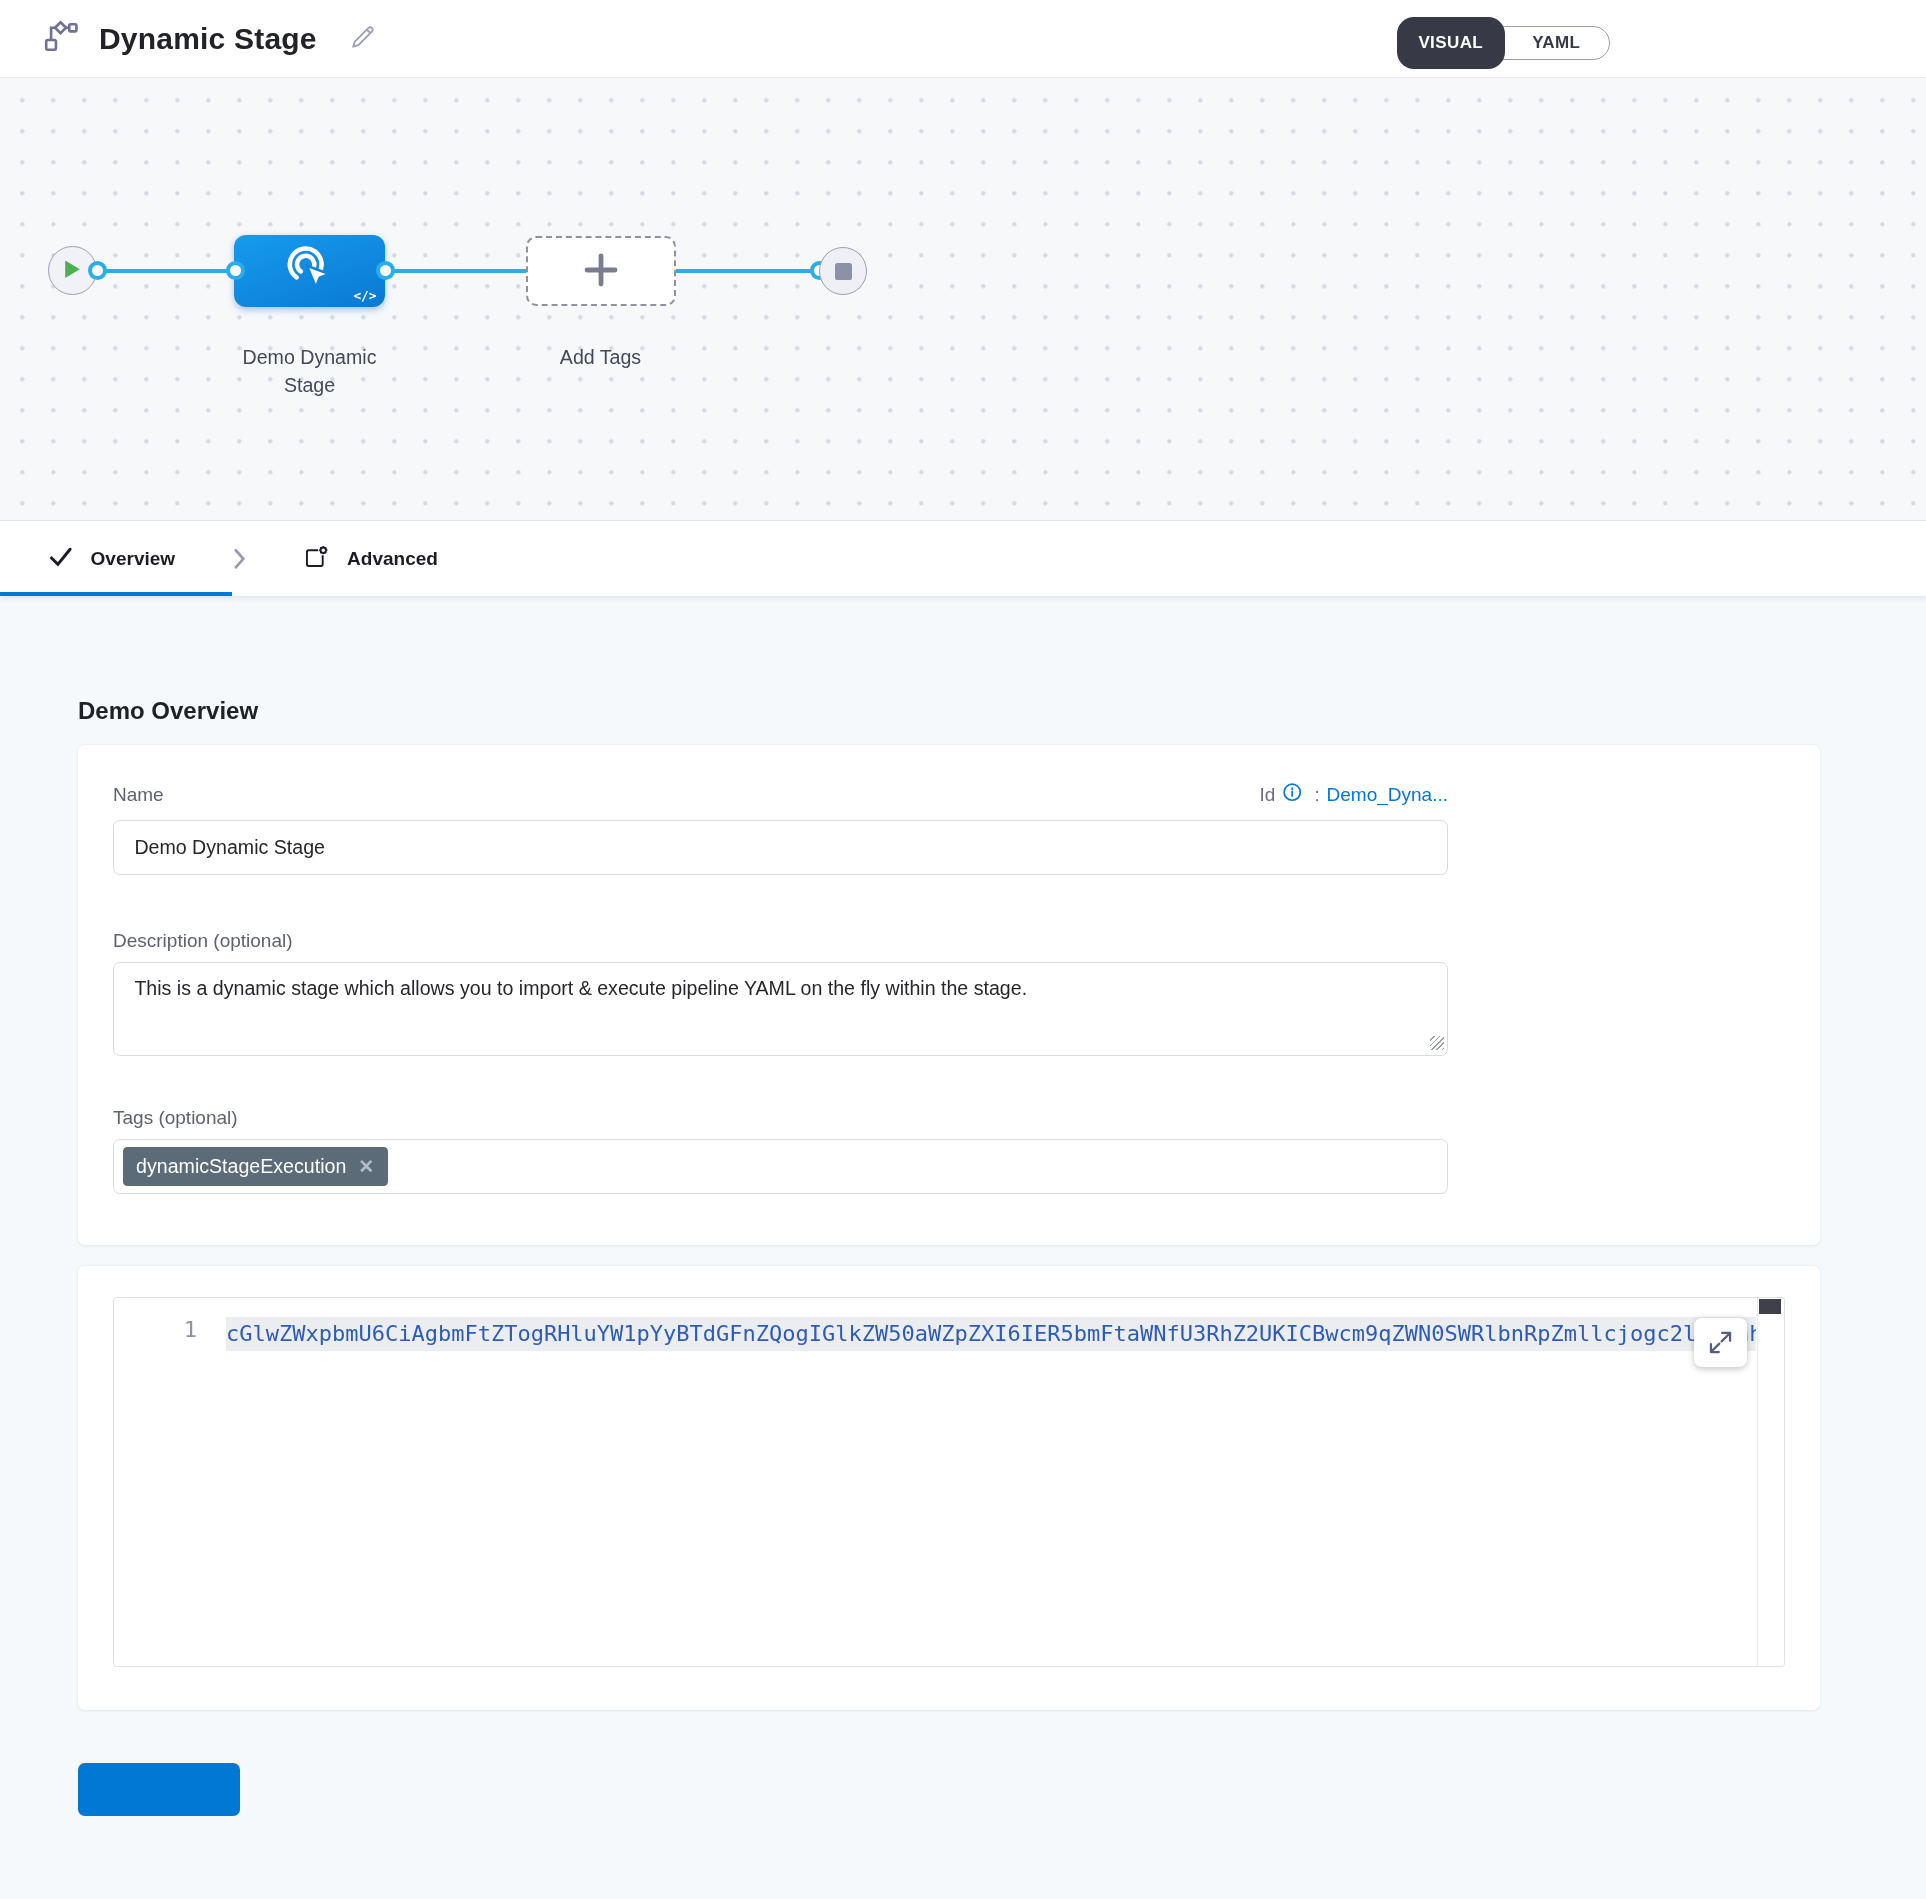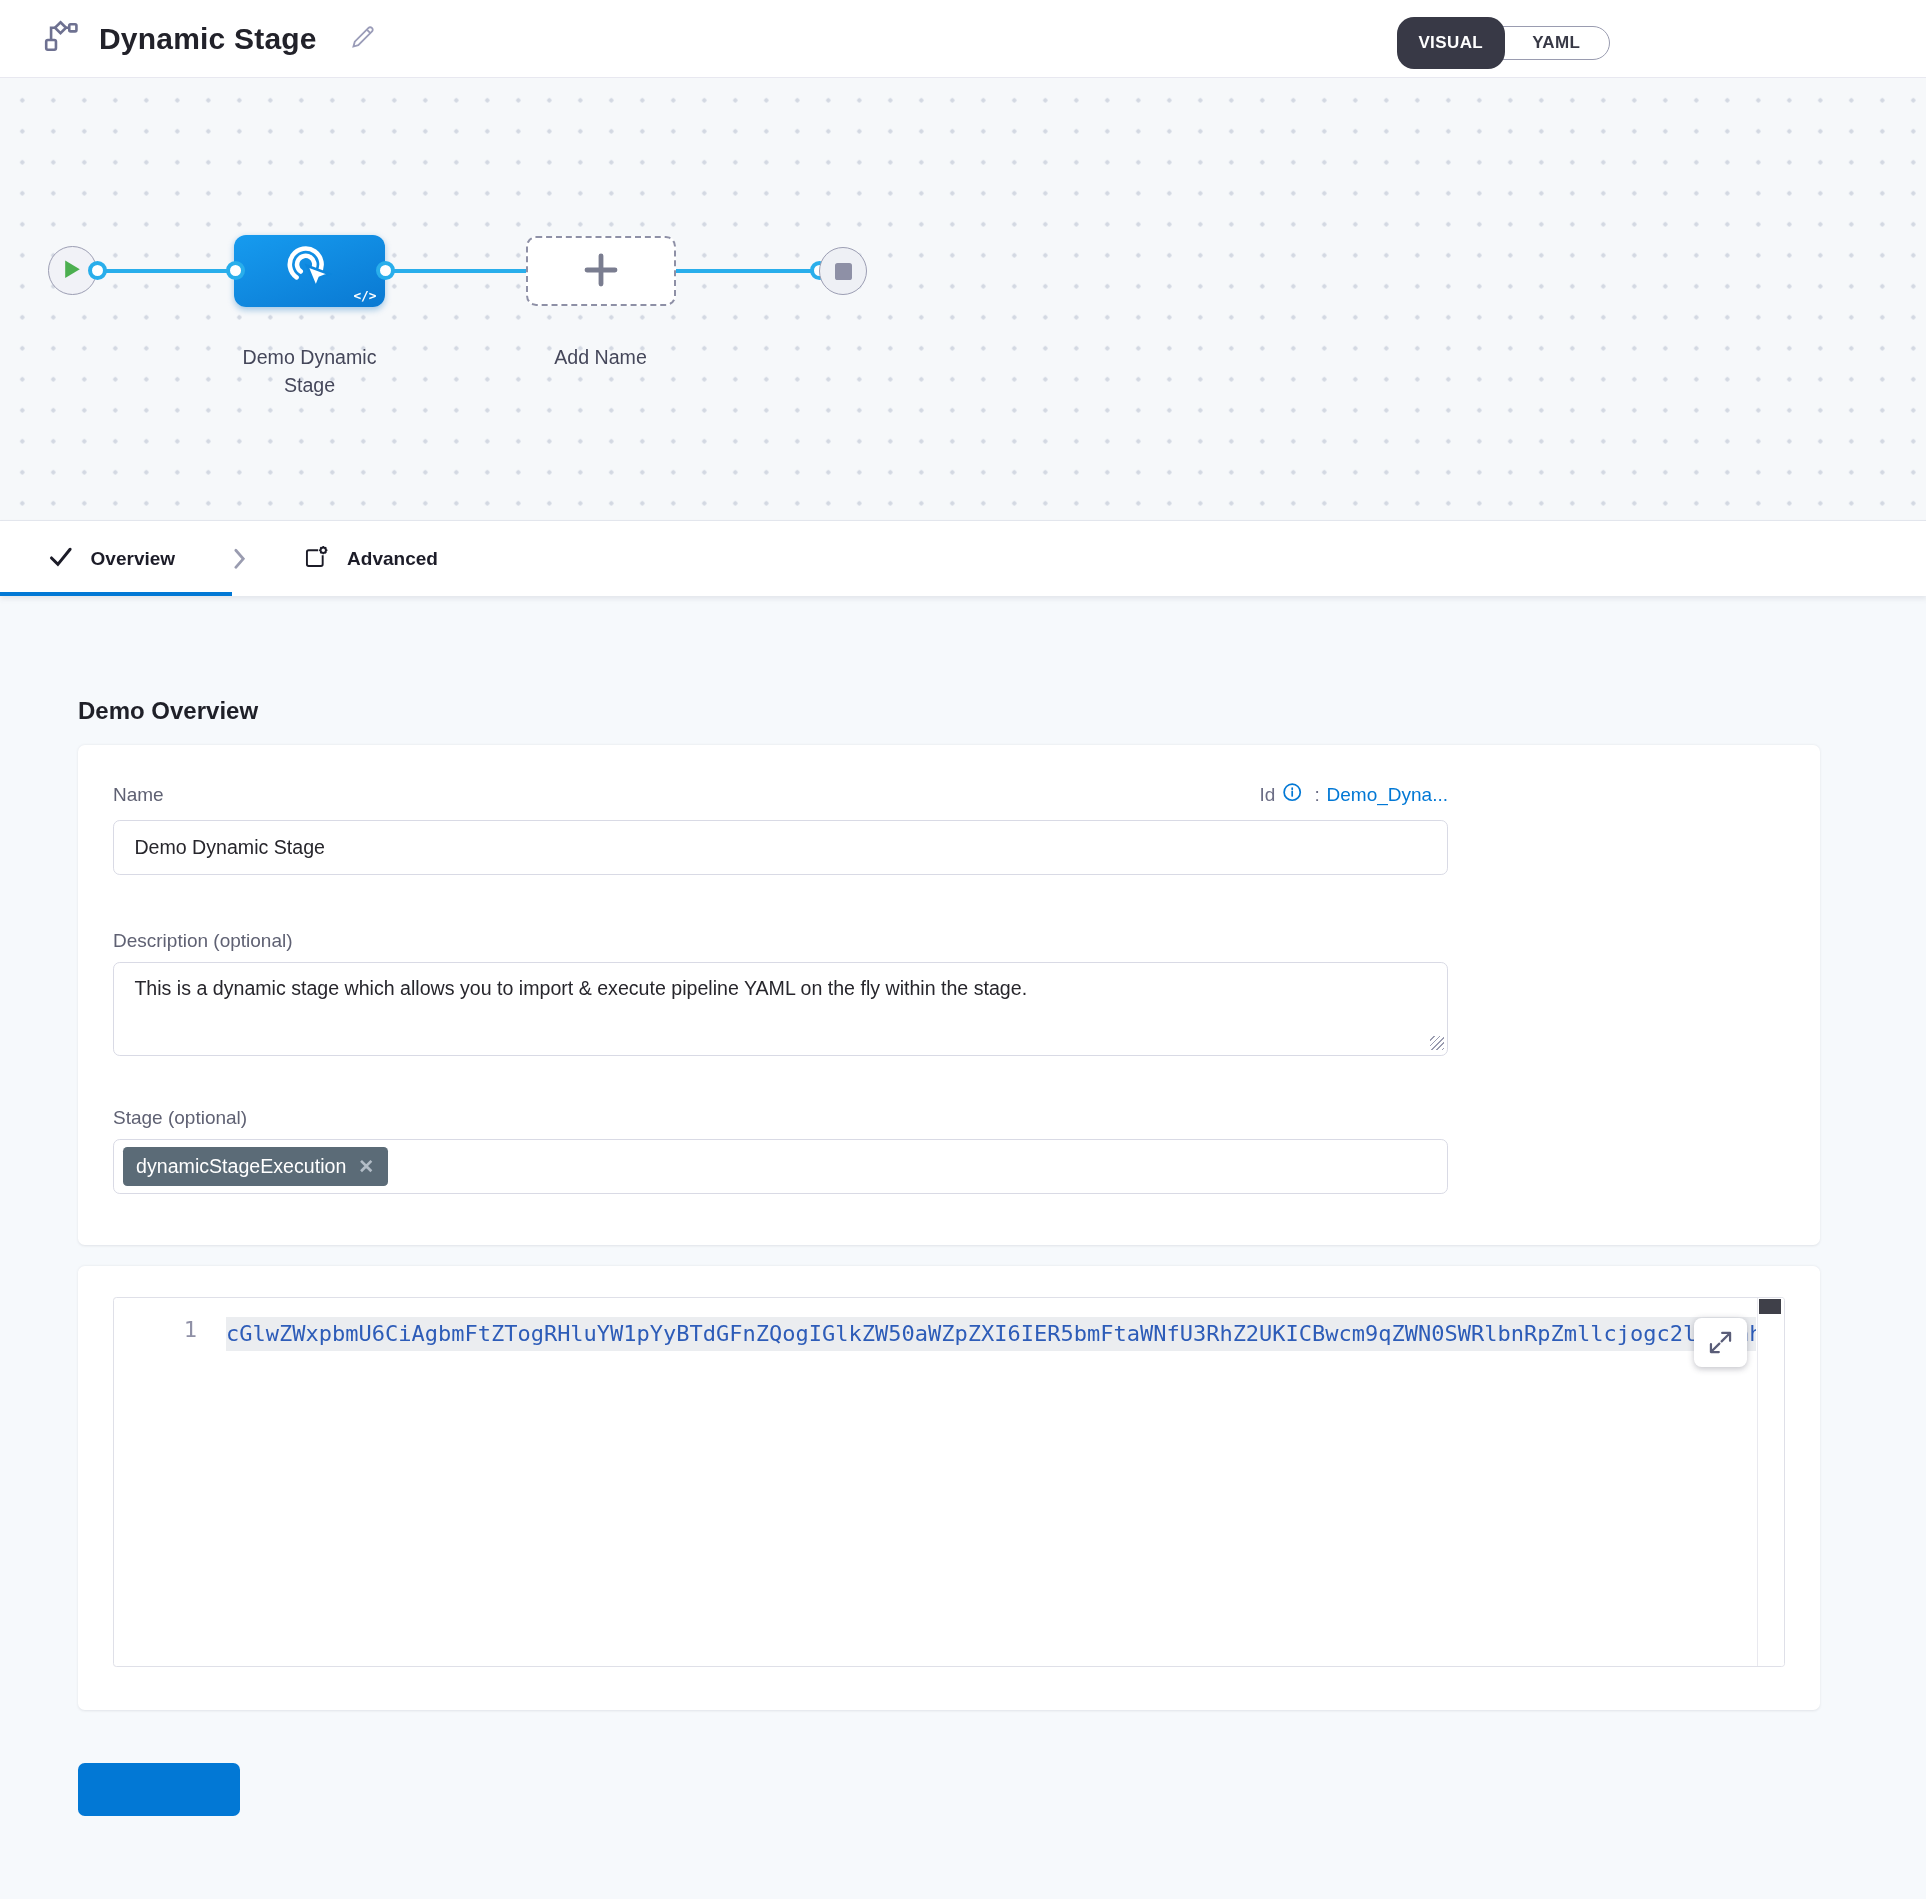--- a/index.html
+++ b/index.html
@@ -137,21 +137,21 @@
     </span>
   </div>
 
   <div class="port" style="left:810px;"></div>
 
   <div class="end-node">
     <span class="stop-square"></span>
   </div>
 
   <div class="node-label" style="left:216px;">Demo Dynamic Stage</div>
-  <div class="node-label" style="left:507px;">Add Name</div>
+  <div class="node-label" style="left:507px;">Add Tags</div>
 </div>
 
 <div class="tabbar">
   <div class="tab">
     <span>
       <svg width="25.6" height="25.6" viewBox="0 0 22 22" fill="none" stroke="#1c1c28" stroke-width="2.6" stroke-linecap="round">
           <polyline points="3,12 8.5,17.5 19,4.5"></polyline>
         </svg>
     </span>
     <span class="tab-label">Overview</span>
@@ -194,21 +194,21 @@
       </span>
     </div>
     <input class="text-input" type="text" value="Demo Dynamic Stage" style="">
 
     <div class="field-label mt-label-desc">Description (optional)</div>
     <div class="textarea-wrap">
       <textarea class="textarea" style="">This is a dynamic stage which allows you to import &amp; execute pipeline YAML on the fly within the stage.</textarea>
       <span class="resize-grip"></span>
     </div>
 
-    <div class="field-label mt-label-tags">Stage (optional)</div>
+    <div class="field-label mt-label-tags">Tags (optional)</div>
     <div class="tags-box">
       <span class="tag-chip">
         <span class="tag-text">dynamicStageExecution</span>
         <span class="tag-x">✕</span>
       </span>
     </div>
   </div>
 
   
 

